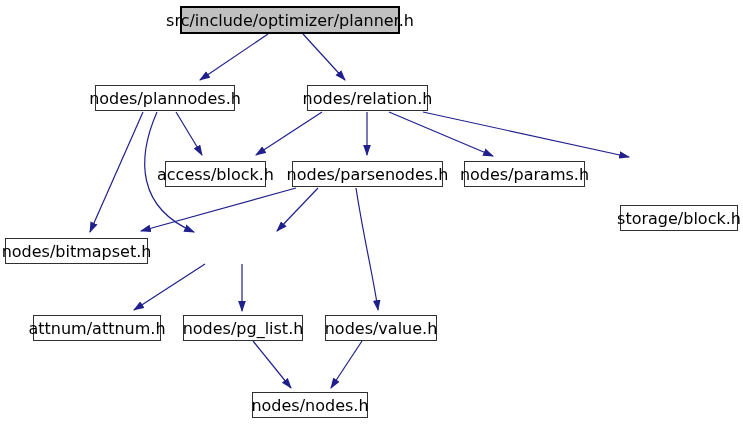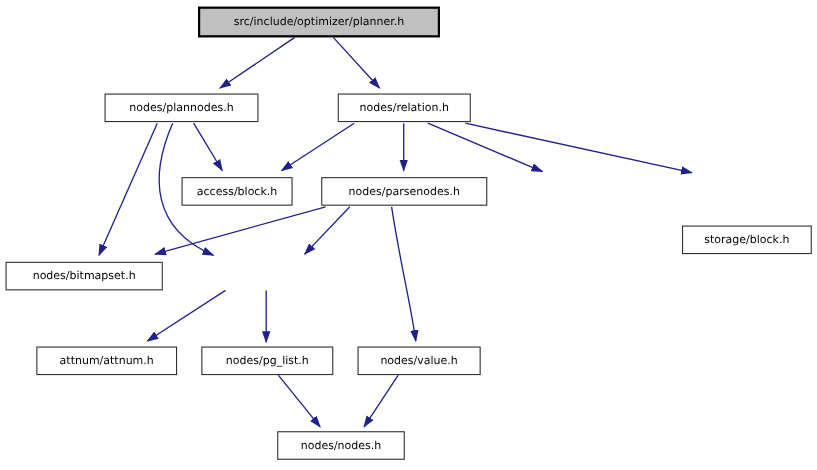--- a/index.html
+++ b/index.html
@@ -10,21 +10,21 @@
     font-family:"DejaVu Sans","Liberation Sans",sans-serif;
     overflow:hidden;
   }
   #edges{position:absolute;left:0;top:0;width:743px;height:427px;}
   .node{
     position:absolute;
     height:26px;
     background:#ffffff;
     border:1px solid #303030;
     display:flex;align-items:center;justify-content:center;
-    font-size:10px;color:#000000;
+    font-size:16px;color:#000000;
     white-space:nowrap;
     box-sizing:border-box;
     cursor:pointer;
   }
   .node.root{
     background:#c0c0c0;
     border:2px solid #000000;
     height:28px;
   }
   .edge{fill:none;stroke:#20208d;stroke-width:1.2px;}
@@ -61,20 +61,21 @@
   <div class="node root" style="left:180px;top:6px;width:220px;">src/include/optimizer/planner.h</div>
 
   <div class="node" style="left:95px;top:85px;width:140px;">nodes/plannodes.h</div>
 
   <div class="node" style="left:307px;top:85px;width:121px;">nodes/relation.h</div>
 
   <div class="node" style="left:165px;top:161px;width:101px;">access/block.h</div>
 
   <div class="node" style="left:292px;top:161px;width:151px;">nodes/parsenodes.h</div>
 
+  <div class="node" style="left:464px;top:161px;width:121px;">nodes/params.h</div>
 
   <div class="node" style="left:620px;top:161px;width:118px;margin-top:44px;">storage/block.h</div>
 
   <div class="node" style="left:5px;top:238px;width:143px;">nodes/bitmapset.h</div>
 
 
   <div class="node" style="left:33px;top:315px;width:128px;">attnum/attnum.h</div>
 
   <div class="node" style="left:183px;top:315px;width:120px;">nodes/pg_list.h</div>
 

